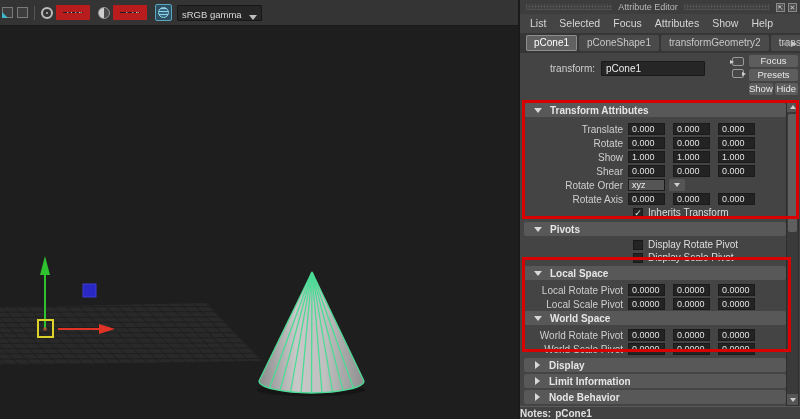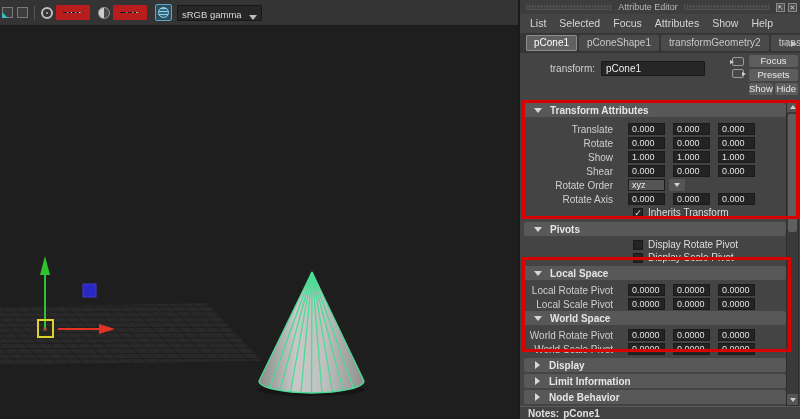--- a/index.html
+++ b/index.html
@@ -72,21 +72,21 @@
 
   .scrollarea { position:absolute; left:0; top:100px; width:266px; height:306px; overflow:hidden;
       padding:0 0 0 4px; }
   .sec-header { height:14px; background:#585858; border-radius:2px; display:flex; align-items:center;
       color:#e5e5e5; font-size:10px; font-weight:bold; margin-bottom:1px; }
   .tri-d { width:0; height:0; border-left:4px solid transparent; border-right:4px solid transparent;
       border-top:5px solid #d8d8d8; margin:0 8px 0 10px; flex:none; }
   .tri-r { width:0; height:0; border-top:4px solid transparent; border-bottom:4px solid transparent;
       border-left:5px solid #d8d8d8; margin:0 9px 0 11px; flex:none; }
   .row { display:flex; align-items:center; height:14px; }
-  .rlabel { width:104px; text-align:right; padding-right:15px; color:#cfcfcf; font-size:10px; flex:none; }
+  .rlabel { width:104px; text-align:right; padding-right:5px; color:#cfcfcf; font-size:10px; flex:none; }
   .field { width:37px; height:12px; background:#232323; border:1px solid #1b1b1b; border-radius:0;
       color:#e2e2e2; font-size:9px; line-height:10px; padding-left:3px; margin-right:8px; flex:none; }
   .dd-btn { width:16px; height:12px; background:#555555; border-radius:1px; display:flex;
       align-items:center; justify-content:center; margin-left:-4px; }
   .dd-btn i { width:0; height:0; border-left:3.5px solid transparent; border-right:3.5px solid transparent;
       border-top:4px solid #d0d0d0; }
   .cbrow { display:flex; align-items:center; height:13px; padding-left:109px; }
   .cb { width:10px; height:10px; background:#242424; border:1px solid #181818; margin-right:5px;
       flex:none; color:#d4efe2; font-size:9px; line-height:9px; text-align:center; }
   .cb.checked::after { content:"✓"; }
@@ -98,21 +98,21 @@
   .sb-btn { position:absolute; left:0; width:11px; height:11px; background:#555; display:flex;
       align-items:center; justify-content:center; }
   .sb-up { top:0; } .sb-dn { bottom:0; }
   .sb-up i { width:0;height:0;border-left:3px solid transparent;border-right:3px solid transparent;
       border-bottom:4px solid #ccc; }
   .sb-dn i { width:0;height:0;border-left:3px solid transparent;border-right:3px solid transparent;
       border-top:4px solid #ccc; }
   .sb-thumb { position:absolute; left:1px; top:13px; width:9px; height:118px; background:#5f5f5f; border-radius:2px; }
 
   .notes { position:absolute; left:0; bottom:0; width:280px; height:13px; background:#424242;
-      border-top:1px solid #5a5a5a; display:flex; align-items:center; padding-left:8px; gap:4px;
+      border-top:1px solid #5a5a5a; display:flex; align-items:center; gap:4px;
       color:#e0e0e0; font-size:10px; font-weight:bold; }
 
   .red-rect { position:absolute; border:3px solid #d90000; pointer-events:none; }
   .rr1 { left:2px; top:100px; width:277px; height:119px; }
   .rr2 { left:2px; top:257px; width:269px; height:95px; }
 </style>
 </head>
 <body>
 
 <div id="root">

